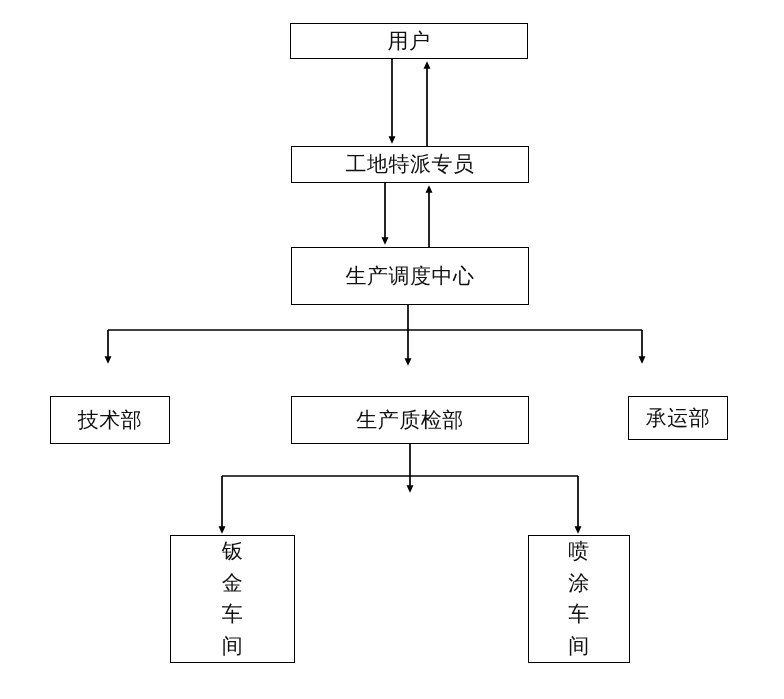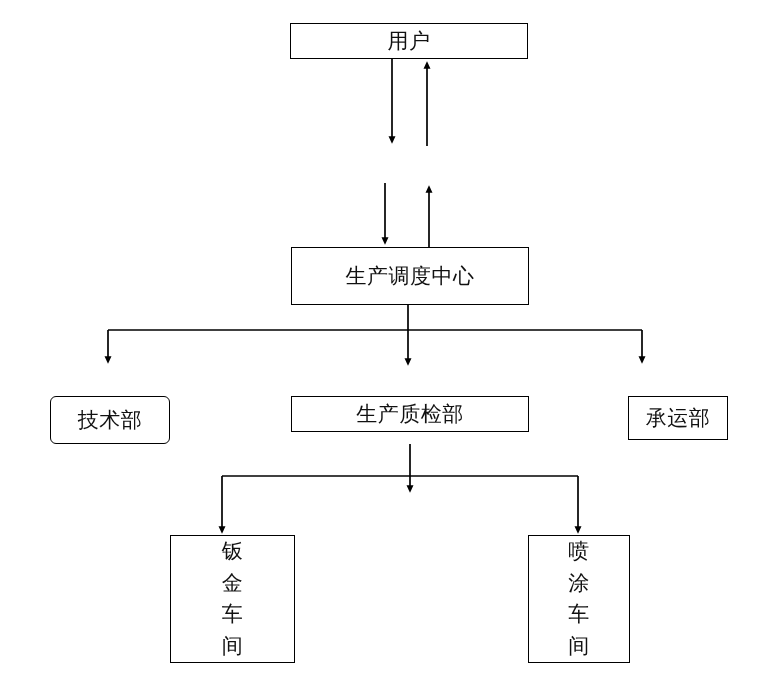--- a/index.html
+++ b/index.html
@@ -47,22 +47,22 @@
   .node.vertical .label {
     writing-mode: initial;
     font-size: 21px;
     line-height: 1.5;
     white-space: pre-line;
   }
   
   #node-user        { left: 290px; top: 23px;  width: 238px; height: 36px; }
   #node-commissioner{ left: 291px; top: 146px; width: 238px; height: 37px; }
   #node-dispatch    { left: 291px; top: 247px; width: 238px; height: 58px; align-items: center; }
-  #node-technical   { left: 50px;  top: 396px; width: 120px; height: 48px; border-radius: 6px; }
-  #node-quality     { left: 291px; top: 396px; width: 238px; height: 36px; }
+  #node-technical   { left: 50px;  top: 396px; width: 120px; height: 48px; }
+  #node-quality     { left: 291px; top: 396px; width: 238px; height: 48px; }
   #node-transport   { left: 628px; top: 396px; width: 100px; height: 44px; }
   #node-sheetmetal  { left: 170px; top: 535px; width: 125px; height: 128px; }
   #node-painting    { left: 528px; top: 535px; width: 102px; height: 128px; }
 </style>
 </head>
 <body>
 
 <div id="canvas">
 
   <svg id="edges" viewBox="0 0 784 699" width="784" height="699" xmlns="http://www.w3.org/2000/svg">
@@ -91,20 +91,23 @@
       <line x1="222" y1="476" x2="222" y2="530" marker-end="url(#arrowhead)"></line>
       <line x1="578" y1="476" x2="578" y2="530" marker-end="url(#arrowhead)"></line>
 
     </g>
   </svg>
 
   <div class="node" id="node-user">
     <span class="label">用户</span>
   </div>
 
+  <div class="node" id="node-commissioner">
+    <span class="label">工地特派专员</span>
+  </div>
 
   <div class="node" id="node-dispatch">
     <span class="label">生产调度中心</span>
   </div>
 
   <div class="node" id="node-technical">
     <span class="label">技术部</span>
   </div>
 
   <div class="node" id="node-quality">

